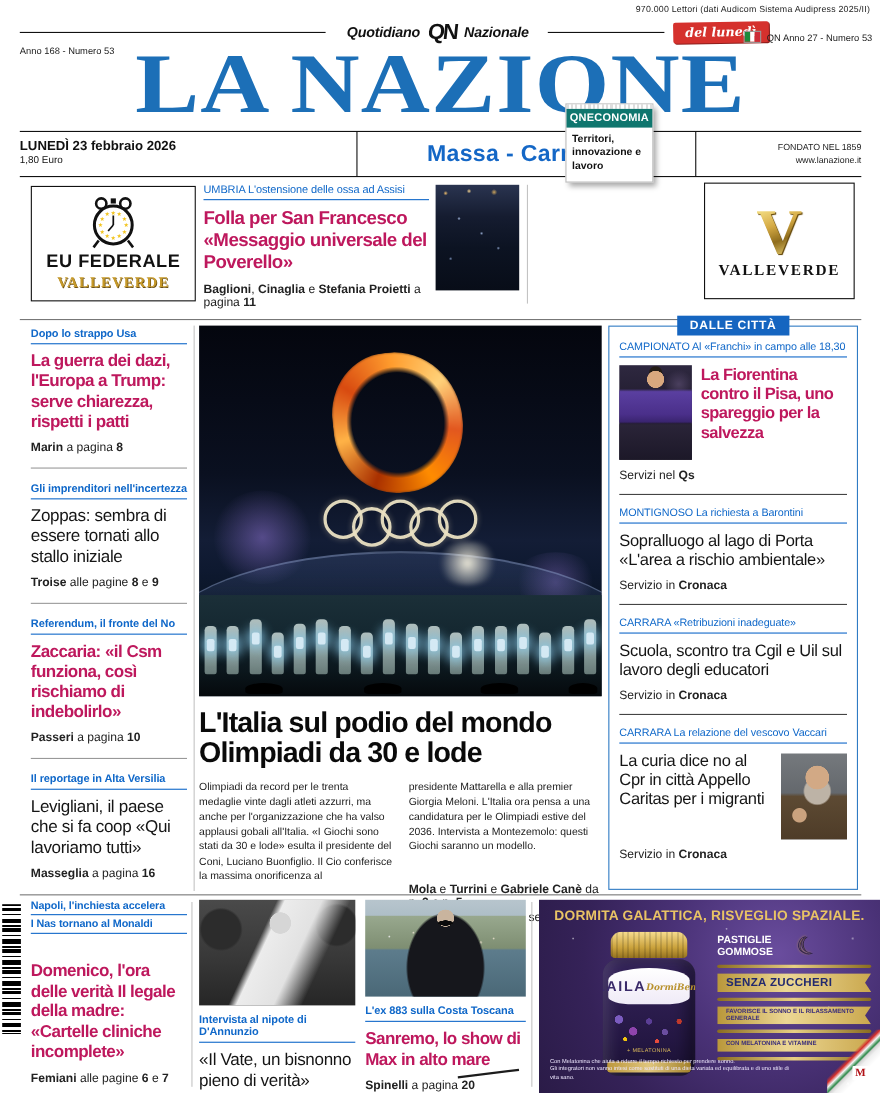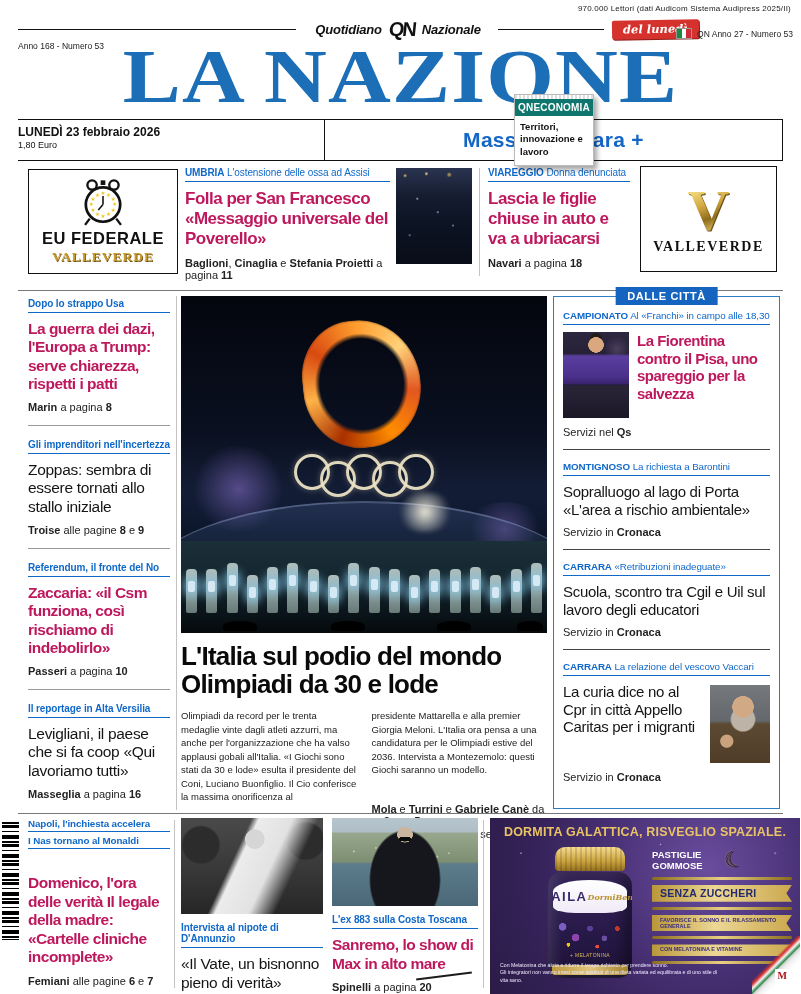--- a/index.html
+++ b/index.html
@@ -40,21 +40,21 @@
   .db-date{font-weight:700;font-size:12px}
   .db-price{font-size:9px;margin-top:1px}
   .db-center{flex:1;border-left:1px solid #111;border-right:1px solid #111;display:flex;align-items:center;justify-content:center}
   .edition{color:#1467c6;font-weight:800;font-size:21px;letter-spacing:.3px}
   .db-right{width:150px;text-align:right;font-size:8px;padding-top:8px;line-height:1.55;color:#222}
 
   
   .kicker{color:#1068c9;font-size:10px;font-weight:700;letter-spacing:-.1px;padding-bottom:3px;
           border-bottom:1.5px solid #1068c9;margin-bottom:7px}
   .kicker.seg,.byline.seg{font-weight:400}
-  .seg span{font-weight:400}.seg span.b{font-weight:700}
+  .seg span{font-weight:400}.seg span.b{font-weight:400}
   .hl{margin:0;color:#be185d;font-weight:700;letter-spacing:-.5px}
   .hl.light{font-weight:400;color:#151515;letter-spacing:-.3px}
   .byline{font-size:11px;color:#222;margin-top:8px}
   .byline span.b{font-weight:700}
   .vdiv{position:absolute;border-left:1px solid #c3c3c3}
   .hrule{position:absolute;left:18px;right:18px;border-top:1px solid #777}
   .hr-top{top:290px}.hr-bot{top:813px}
 
   
   .topstrip{position:absolute;top:166px;left:0;right:0;height:122px}
@@ -272,20 +272,24 @@
   <div class="masthead"><span>LA NAZIONE</span></div>
 
   <div class="dateband">
     <div class="db-left">
       <div class="db-date">LUNEDÌ 23 febbraio 2026</div>
       <div class="db-price">1,80 Euro</div>
     </div>
     <div class="db-center">
       <span class="edition">Massa - Carrara +</span>
     </div>
+    <div class="db-right">
+      <div>FONDATO NEL 1859</div>
+      <div>www.lanazione.it</div>
+    </div>
   </div>
 
   <div class="qnecon">
     <div class="qe-top"></div>
     <div class="qe-head">QNECONOMIA</div>
     <div class="qe-body">Territori, innovazione e lavoro</div>
   </div>
 
   <section class="topstrip">
     <div class="adbox ad-eu">
@@ -318,25 +322,20 @@
     </div>
 
     <article class="ts-art ts-umbria">
       <div class="kicker seg"><span class="b">UMBRIA</span><span> L'ostensione delle ossa ad Assisi</span></div>
       <h2 class="hl">Folla per San Francesco «Messaggio universale del Poverello»</h2>
       <div class="byline seg"><span class="b">Baglioni</span><span>, </span><span class="b">Cinaglia</span><span> e </span><span class="b">Stefania Proietti</span><span> a pagina </span><span class="b">11</span></div>
     </article>
     <div class="photo photo-assisi"></div>
     <div class="vdiv ts-div"></div>
 
-    <article class="ts-art ts-via">
-      <div class="kicker seg"><span class="b">VIAREGGIO</span><span> Donna denunciata</span></div>
-      <h2 class="hl">Lascia le figlie chiuse in auto e va a ubriacarsi</h2>
-      <div class="byline seg"><span class="b">Navari</span><span> a pagina </span><span class="b">18</span></div>
-    </article>
 
     <div class="adbox ad-vv">
       <div class="vv-v">V</div>
       <div class="vv-name">VALLEVERDE</div>
     </div>
   </section>
 
   <div class="hrule hr-top"></div>
 
   <section class="mainrow">

